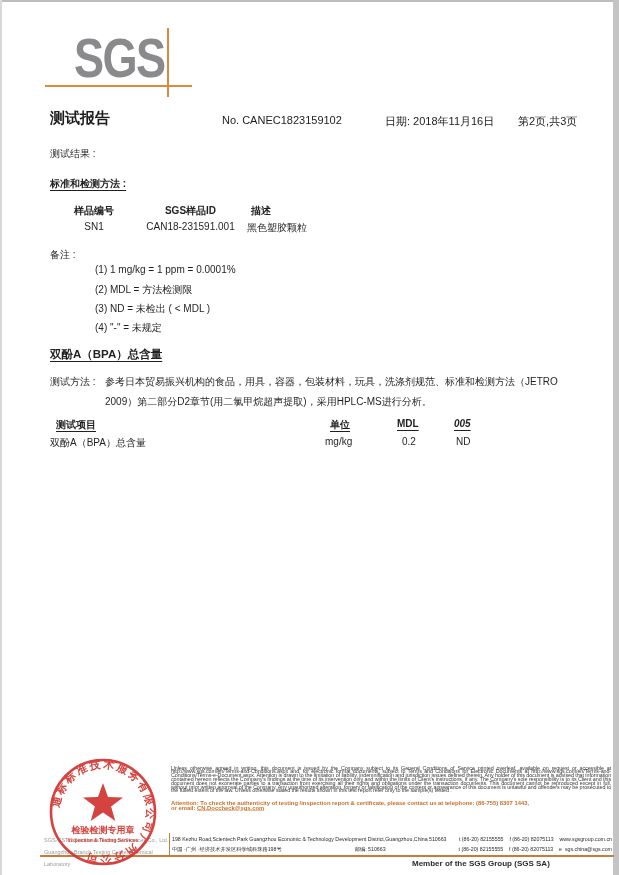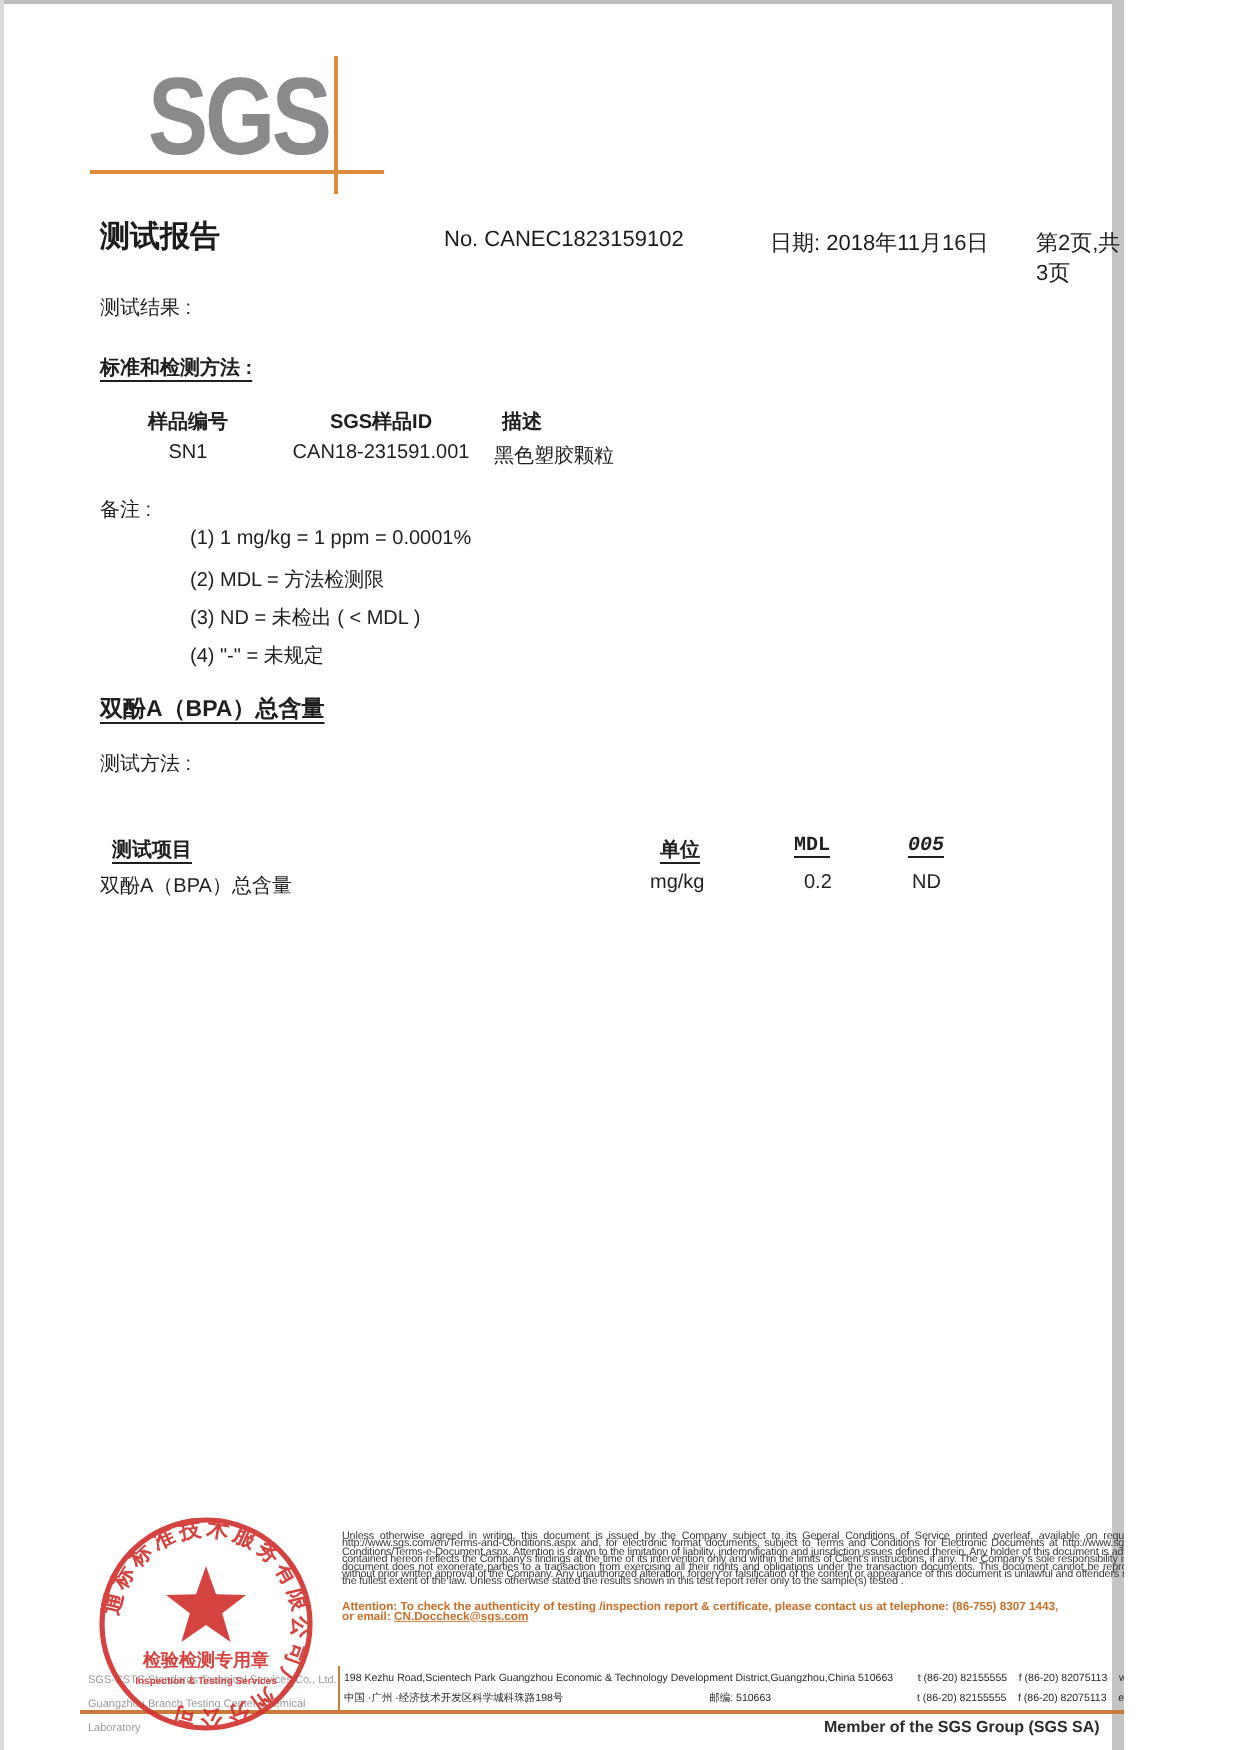--- a/index.html
+++ b/index.html
@@ -1,19 +1,19 @@
 <!DOCTYPE html>
 <html><head>
 <meta charset="utf-8">
 <style>
   * { margin:0; padding:0; box-sizing:border-box; }
   html,body { background:#ffffff; }
   body { font-family:"Liberation Sans","DejaVu Sans",sans-serif; color:#222; }
   .page {
-    position:relative; width:562px; height:875px; background:#ffffff;
+    position:relative; width:619px; height:875px; background:#ffffff;
     overflow:hidden;
   }
   .edge { position:absolute; background:#c2c2c2; }
   .edge-top { left:0; top:0; width:619px; height:2px; background:#bdbdbd; }
   .edge-left { left:0; top:0; width:2px; height:875px; background:#d8d8d8; }
   .edge-right { right:0; top:0; width:6px; height:875px; background:#c4c4c4; }
 
   .abs { position:absolute; }
 
   
@@ -31,21 +31,21 @@
   .body-text { font-size:10px; color:#1f1f1f; }
   .bold { font-weight:bold; }
   .ul { text-decoration:underline; text-underline-offset:3px; }
 
   .cell-center { text-align:center; }
 
   .sec-heading { font-weight:bold; text-decoration:underline; text-underline-offset:3px; }
 
   .method-text { left:105px; top:372px; width:468px; line-height:19.5px; }
 
-  .rt-h { font-weight:bold; text-decoration:underline; text-underline-offset:3px;font-family:Liberation Mono, monospace; }
+  .rt-h { font-weight:bold; text-decoration:underline; text-underline-offset:3px; }
   .italic { font-style:italic; }
 
   
   .scale-wrap { position:absolute; overflow:visible; }
   .scale-inner { transform-origin:left top; }
 
   .legal-inner {
     width:978px; transform:scale(0.45);
     font-size:12px; line-height:8.4px; text-align:justify; color:#3a3a3a;
     letter-spacing:-0.2px;
@@ -108,20 +108,21 @@
   </div>
 
   <div class="abs body-text" style="left:50px; top:248px;">备注 :</div>
   <div class="abs body-text" style="left:95px; top:264px;">(1) 1 mg/kg = 1 ppm = 0.0001%</div>
   <div class="abs body-text" style="left:95px; top:283px;">(2) MDL = 方法检测限</div>
   <div class="abs body-text" style="left:95px; top:302px;">(3) ND = 未检出 ( &lt; MDL )</div>
   <div class="abs body-text" style="left:95px; top:321px;">(4) "-" = 未规定</div>
 
   <div class="abs body-text sec-heading" style="left:50px; top:347px; font-size:11.5px;">双酚A（BPA）总含量</div>
   <div class="abs body-text" style="left:50px; top:375px;">测试方法 :</div>
+  <div class="abs body-text method-text">参考日本贸易振兴机构的食品，用具，容器，包装材料，玩具，洗涤剂规范、标准和检测方法（JETRO 2009）第二部分D2章节(用二氯甲烷超声提取)，采用HPLC-MS进行分析。</div>
 
   <div>
     <div class="abs body-text rt-h" style="left:56px; top:418px;">测试项目</div>
     <div class="abs body-text rt-h" style="left:330px; top:418px;">单位</div>
     <div class="abs body-text rt-h" style="left:397px; top:418px;">MDL</div>
     <div class="abs body-text rt-h italic" style="left:454px; top:418px;">005</div>
     <div class="abs body-text" style="left:50px; top:436px;">双酚A（BPA）总含量</div>
     <div class="abs body-text" style="left:325px; top:436px;">mg/kg</div>
     <div class="abs body-text" style="left:402px; top:436px;">0.2</div>
     <div class="abs body-text" style="left:456px; top:436px;">ND</div>

